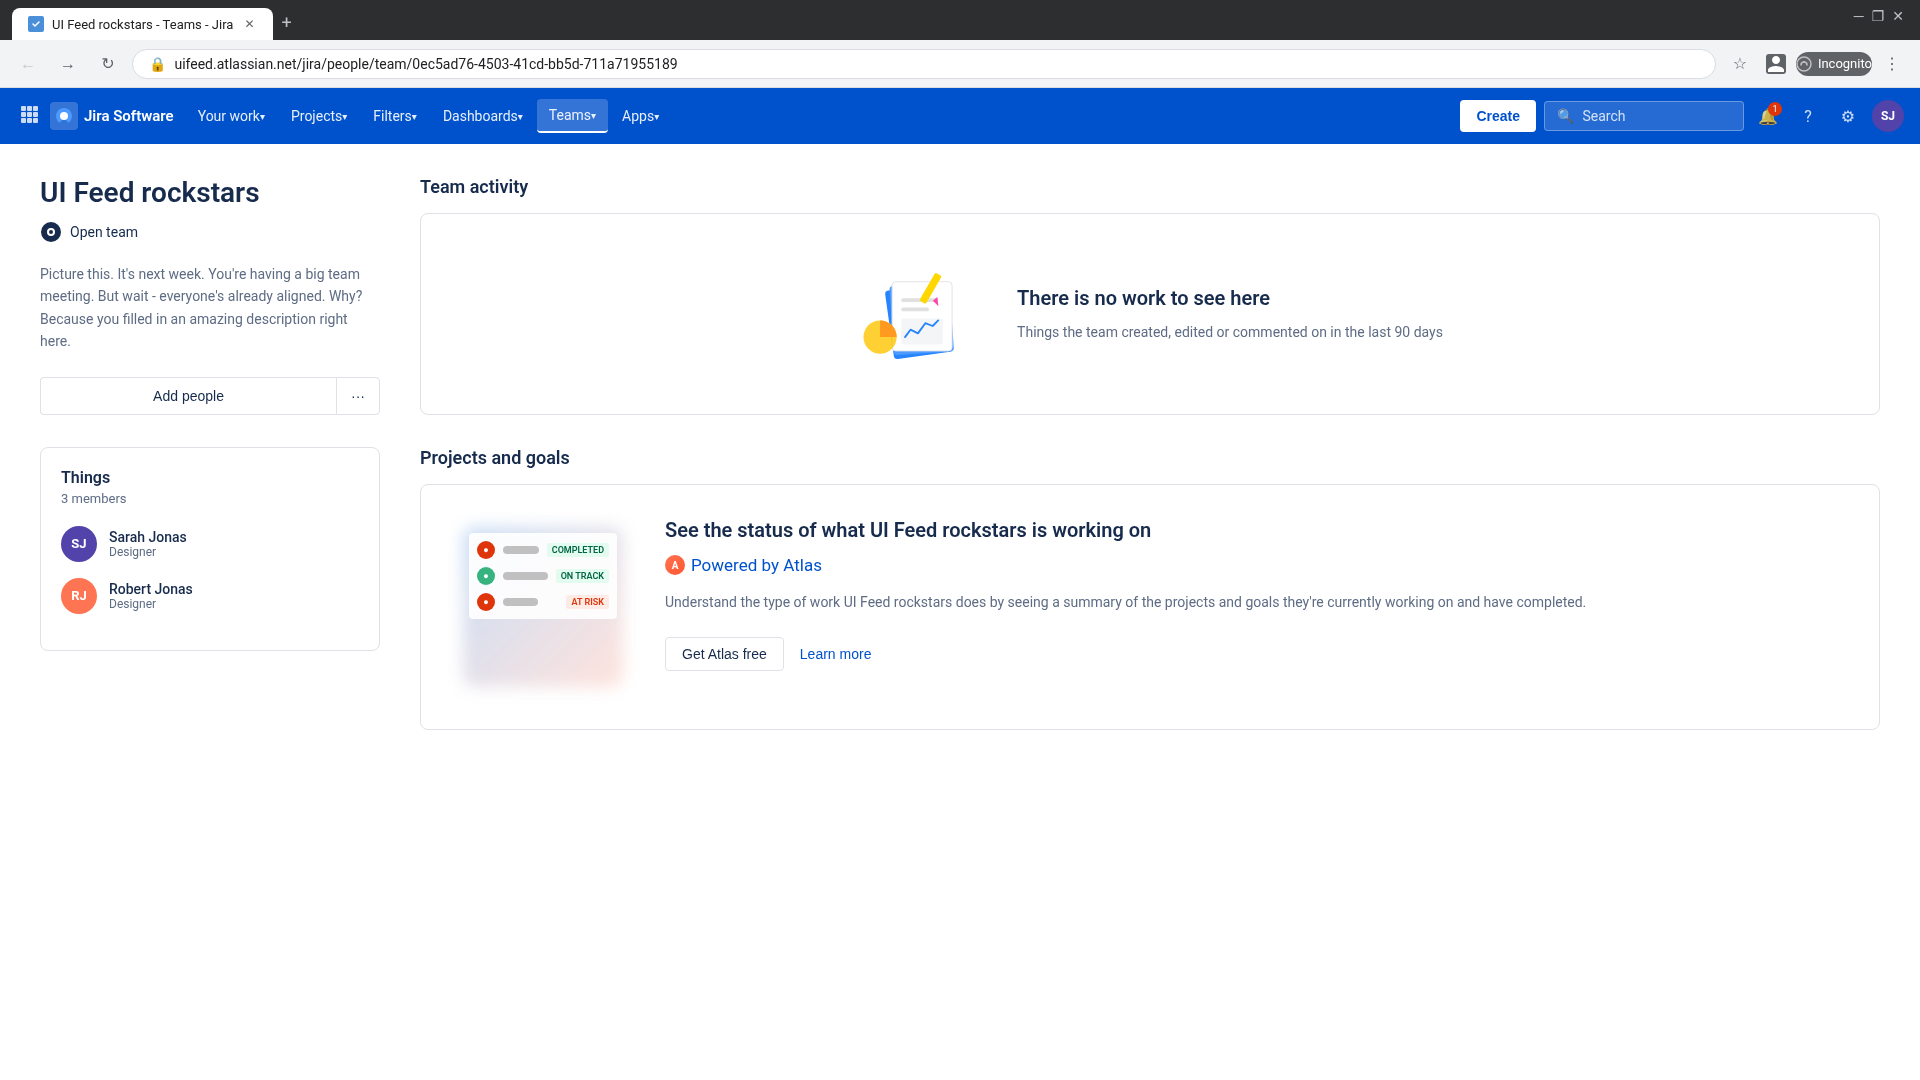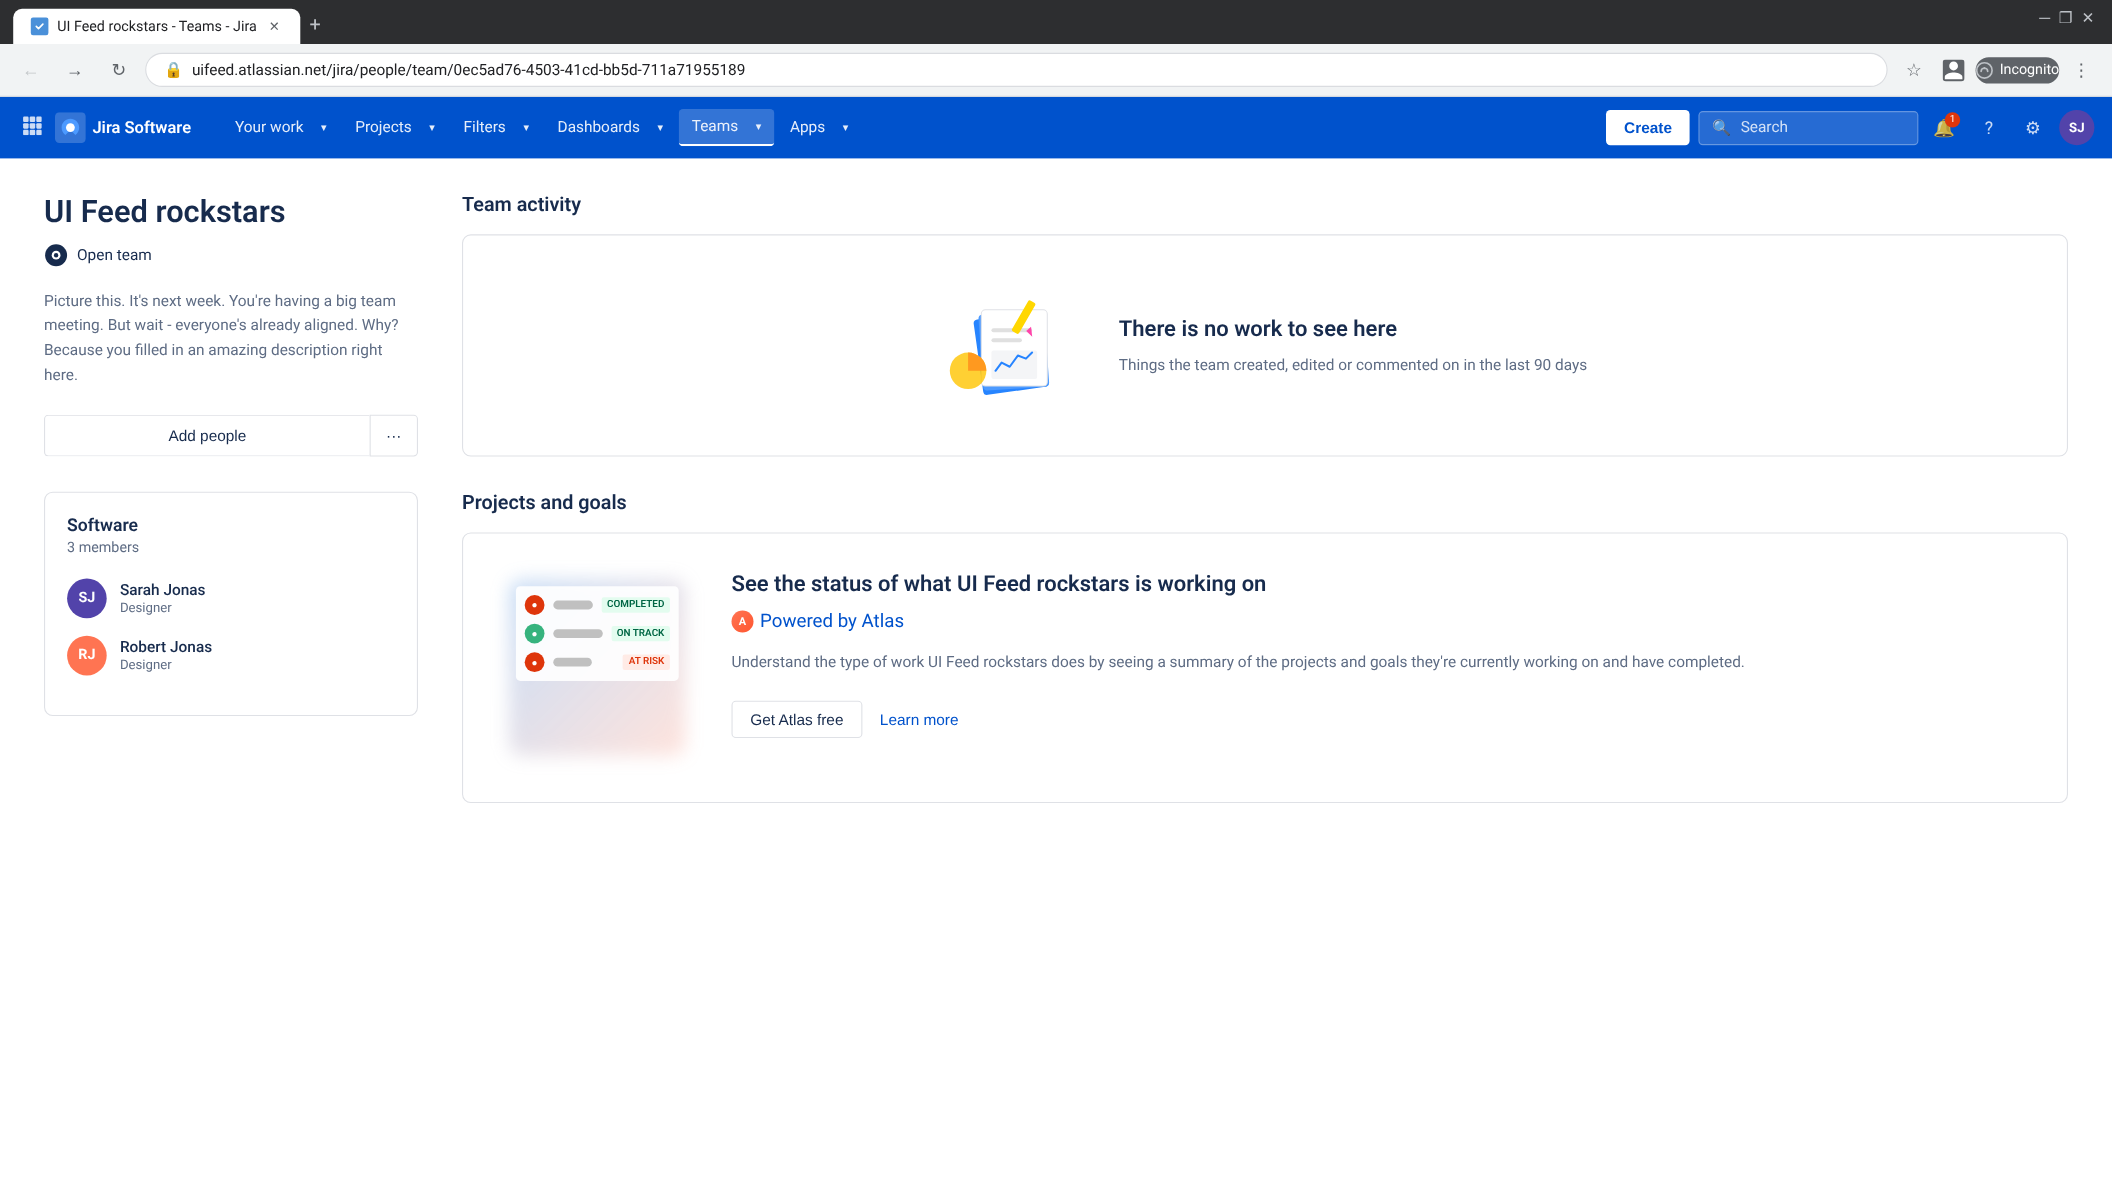--- a/index.html
+++ b/index.html
@@ -22,26 +22,26 @@
     .address-bar-icon { color: #5f6368; font-size: 14px; }
     .toolbar-actions { display: flex; align-items: center; gap: 4px; }
     .toolbar-action-btn { width: 32px; height: 32px; border-radius: 50%; display: flex; align-items: center; justify-content: center; cursor: pointer; color: #5f6368; font-size: 16px; }
     .incognito-btn { background: #5f6368; color: #fff; border-radius: 16px; padding: 4px 0; font-size: 13px; display: flex; align-items: center; gap: 6px; cursor: pointer; }
 
     
     .jira-app { background: #fff; flex: 1; display: flex; flex-direction: column; overflow: hidden; }
 
     
     .jira-nav { background: #0052cc; color: #fff; display: flex; align-items: center; padding: 0 16px; height: 56px; gap: 8px; }
-    .jira-nav-logo-area { display: flex; align-items: center; gap: 8px; margin-right: 20px; }
+    .jira-nav-logo-area { display: flex; align-items: center; gap: 8px; margin-right: 4px; }
     .grid-icon { color: rgba(255,255,255,0.8); font-size: 18px; cursor: pointer; padding: 4px; }
     .jira-logo-text { font-size: 15px; font-weight: 600; color: #fff; }
 
     .nav-items { display: flex; align-items: center; gap: 2px; }
-    .nav-item { color: rgba(255,255,255,0.9); padding: 8px 12px; border-radius: 4px; cursor: pointer; font-size: 14px; display: flex; align-items: center; gap: 16px; white-space: nowrap; }
+    .nav-item { color: rgba(255,255,255,0.9); padding: 8px 12px; border-radius: 4px; cursor: pointer; font-size: 14px; display: flex; align-items: center; gap: 0; white-space: nowrap; }
     .nav-item.active { background: rgba(255,255,255,0.2); }
     .nav-item-chevron { font-size: 10px; }
 
     .nav-spacer { flex: 1; }
 
     .create-btn { background: #fff; color: #0052cc; border: none; border-radius: 4px; padding: 8px 16px; font-size: 14px; font-weight: 600; cursor: pointer; white-space: nowrap; }
 
     .search-bar { background: rgba(255,255,255,0.15); border: 1px solid rgba(255,255,255,0.3); border-radius: 4px; padding: 6px 12px; display: flex; align-items: center; gap: 8px; color: rgba(255,255,255,0.8); font-size: 14px; min-width: 200px; cursor: pointer; }
     .search-icon { font-size: 14px; }
 
@@ -254,21 +254,21 @@
         </div>
 
         <p class="team-description">Picture this. It's next week. You're having a big team meeting. But wait - everyone's already aligned. Why? Because you filled in an amazing description right here.</p>
 
         <div class="action-bar">
           <button class="add-people-btn">Add people</button>
           <button class="more-btn">···</button>
         </div>
 
         <div class="members-card">
-          <div class="members-title">Software</div>
+          <div class="members-title">Things</div>
           <div class="members-count">3 members</div>
 
           <div class="member-item">
             <div class="member-avatar" style="background:#5243aa;">SJ</div>
             <div class="member-info">
               <div class="member-name">Sarah Jonas</div>
               <div class="member-role">Designer</div>
             </div>
           </div>
 

